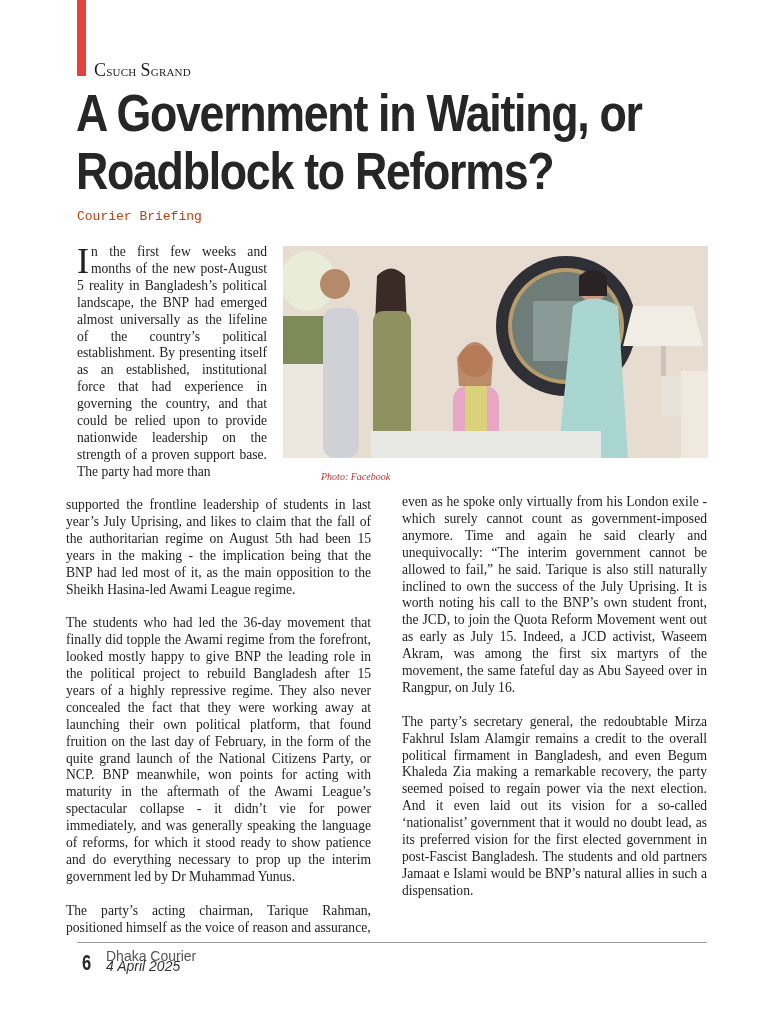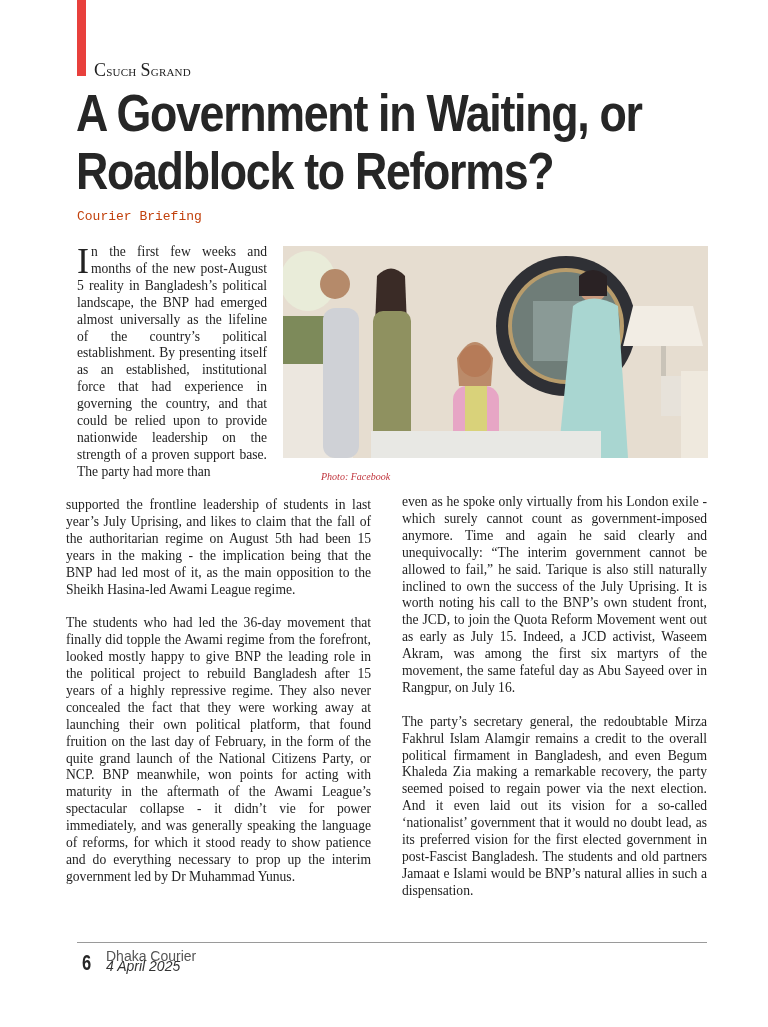--- a/index.html
+++ b/index.html
@@ -81,20 +81,21 @@
     <path d="M290 60 Q310 45 335 60 L345 212 L275 212 Z" fill="#a9d6d1"></path>
     <rect x="88" y="185" width="230" height="27" fill="#e8e8e4"></rect>
   </svg>
 </div>
 
 <div class="caption">Photo: Facebook</div>
 
 <div class="col-left">
   <p class="body-text para">supported the frontline leadership of students in last year’s July Uprising, and likes to claim that the fall of the authoritarian regime on August 5th had been 15 years in the making - the implication being that the BNP had led most of it, as the main opposition to the Sheikh Hasina-led Awami League regime.</p>
   <p class="body-text para">The students who had led the 36-day movement that finally did topple the Awami regime from the forefront, looked mostly happy to give BNP the leading role in the political project to rebuild Bangladesh after 15 years of a highly repressive regime. They also never concealed the fact that they were working away at launching their own political platform, that found fruition on the last day of February, in the form of the quite grand launch of the National Citizens Party, or NCP. BNP meanwhile, won points for acting with maturity in the aftermath of the Awami League’s spectacular collapse - it didn’t vie for power immediately, and was generally speaking the language of reforms, for which it stood ready to show patience and do everything necessary to prop up the interim government led by Dr Muhammad Yunus.</p>
+  <p class="body-text para">The party’s acting chairman, Tarique Rahman, positioned himself as the voice of reason and assurance,</p>
 </div>
 
 <div class="col-right">
   <p class="body-text para">even as he spoke only virtually from his London exile - which surely cannot count as government-imposed anymore. Time and again he said clearly and unequivocally: “The interim government cannot be allowed to fail,” he said. Tarique is also still naturally inclined to own the success of the July Uprising. It is worth noting his call to the BNP’s own student front, the JCD, to join the Quota Reform Movement went out as early as July 15. Indeed, a JCD activist, Waseem Akram, was among the first six martyrs of the movement, the same fateful day as Abu Sayeed over in Rangpur, on July 16.</p>
   <p class="body-text para">The party’s secretary general, the redoubtable Mirza Fakhrul Islam Alamgir remains a credit to the overall political firmament in Bangladesh, and even Begum Khaleda Zia making a remarkable recovery, the party seemed poised to regain power via the next election. And it even laid out its vision for a so-called ‘nationalist’ government that it would no doubt lead, as its preferred vision for the first elected government in post-Fascist Bangladesh. The students and old partners Jamaat e Islami would be BNP’s natural allies in such a dispensation.</p>
 </div>
 
 <div class="rule"></div>
 
 <div class="folio">6</div>

